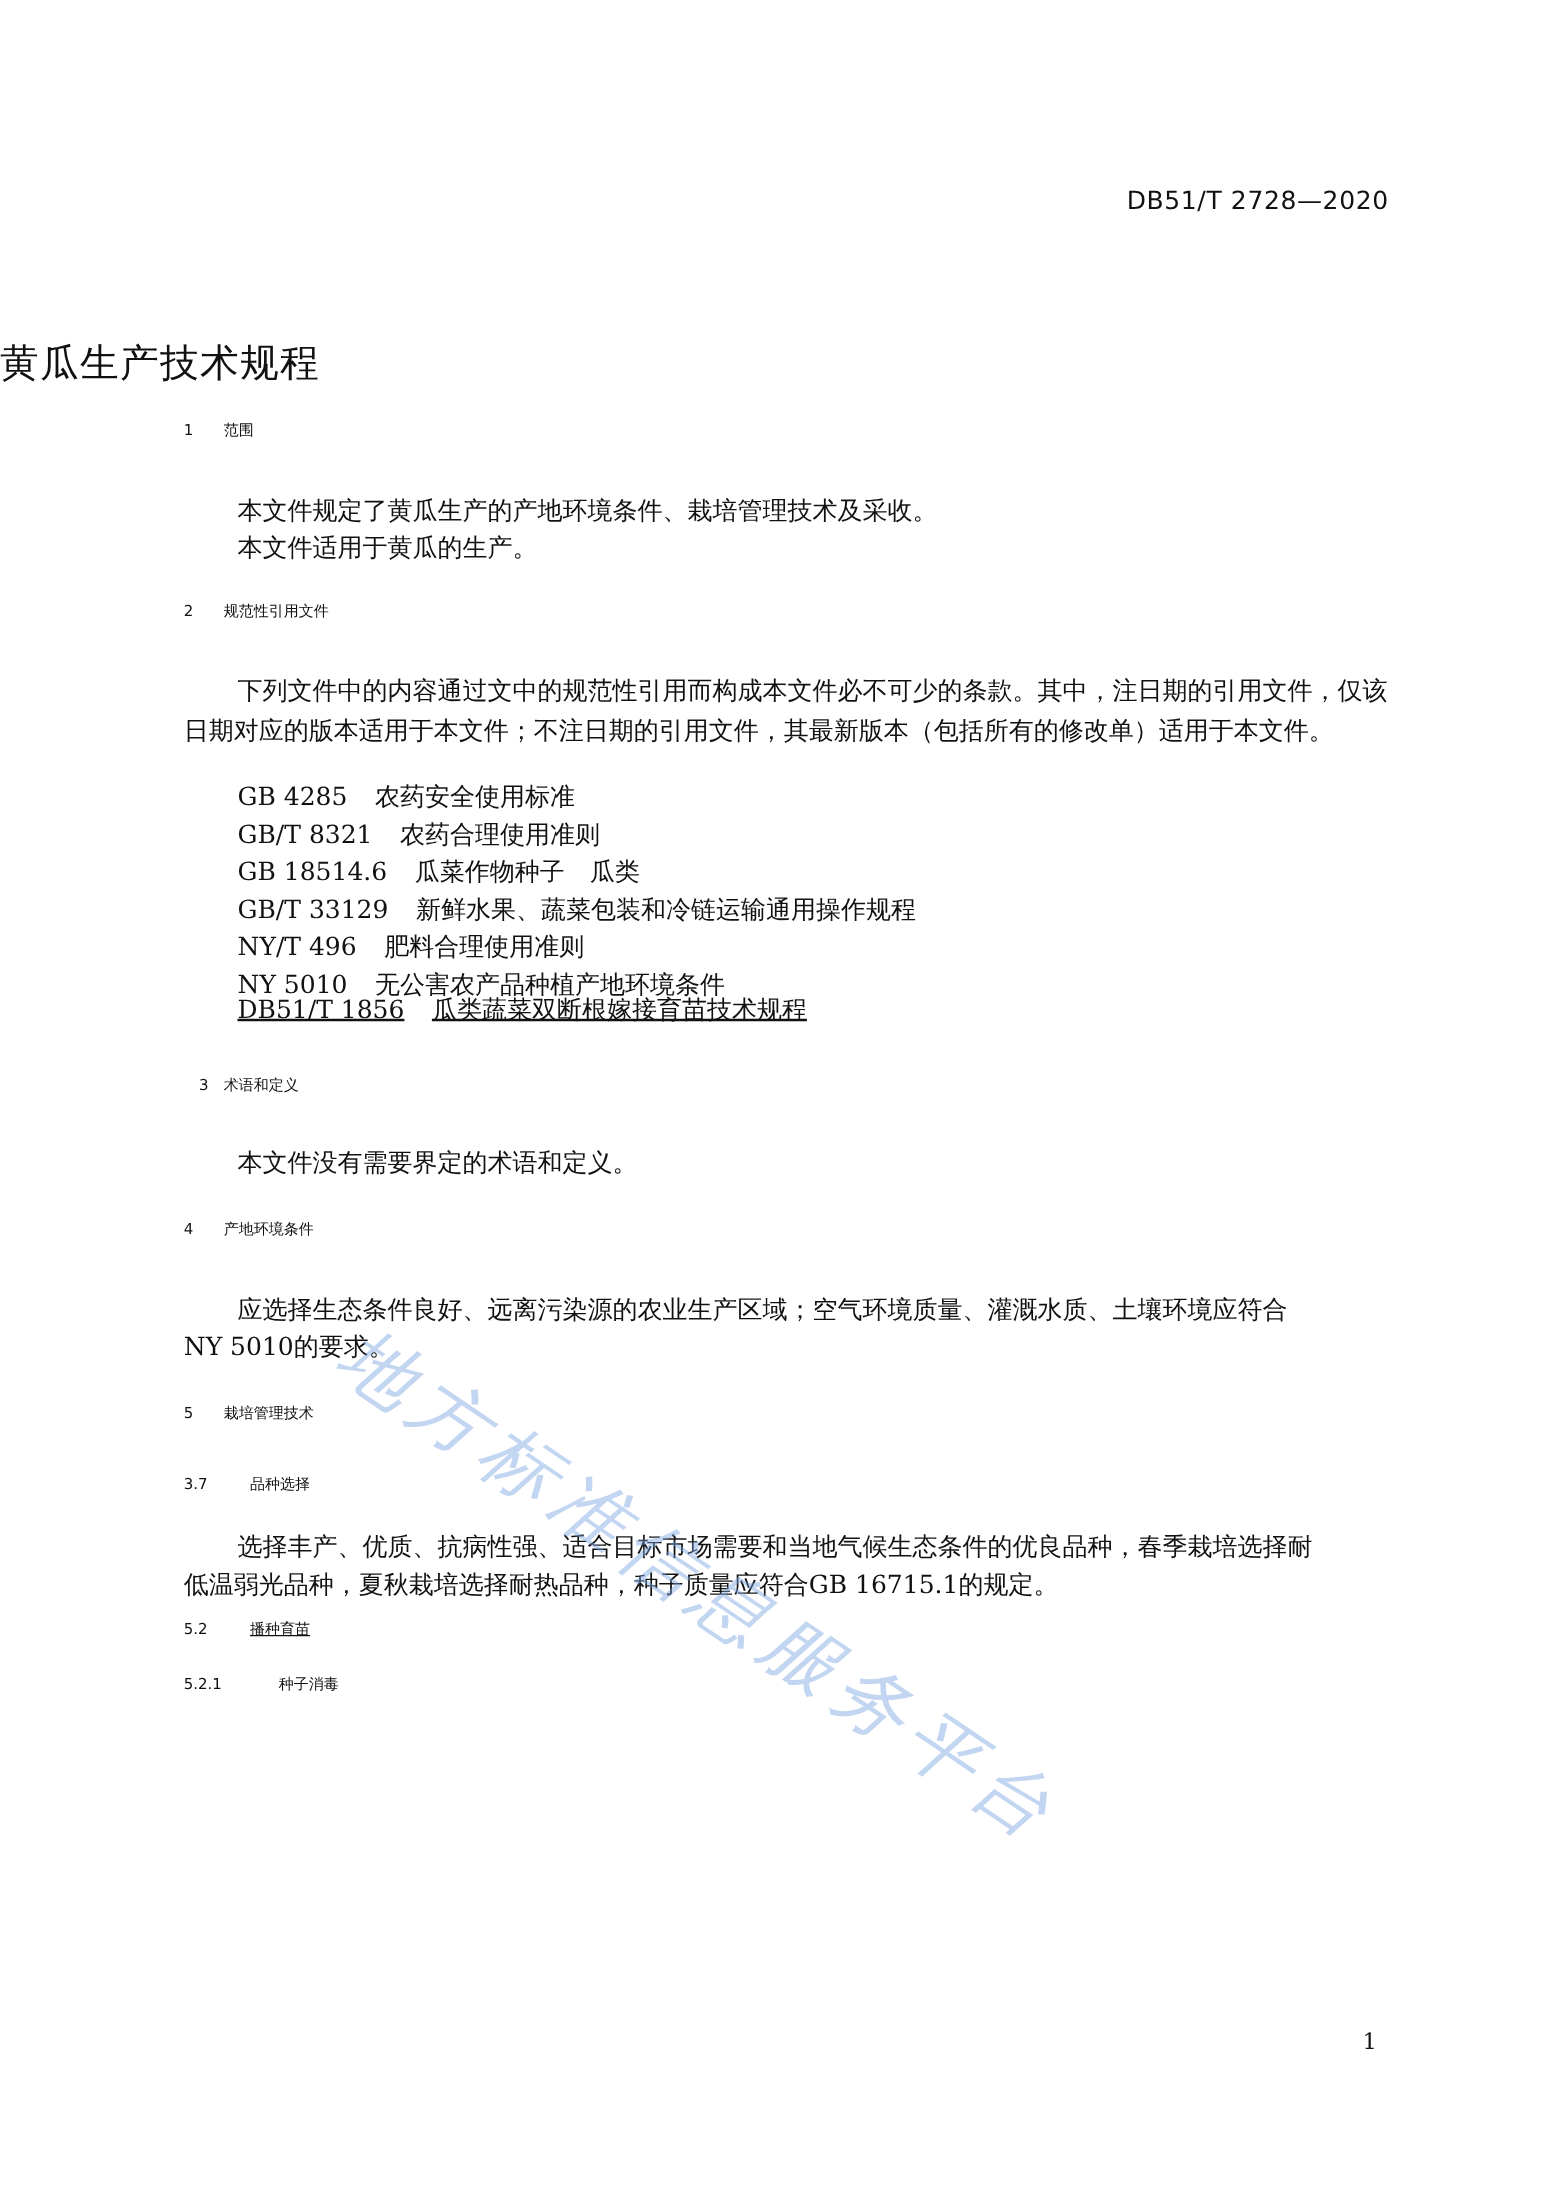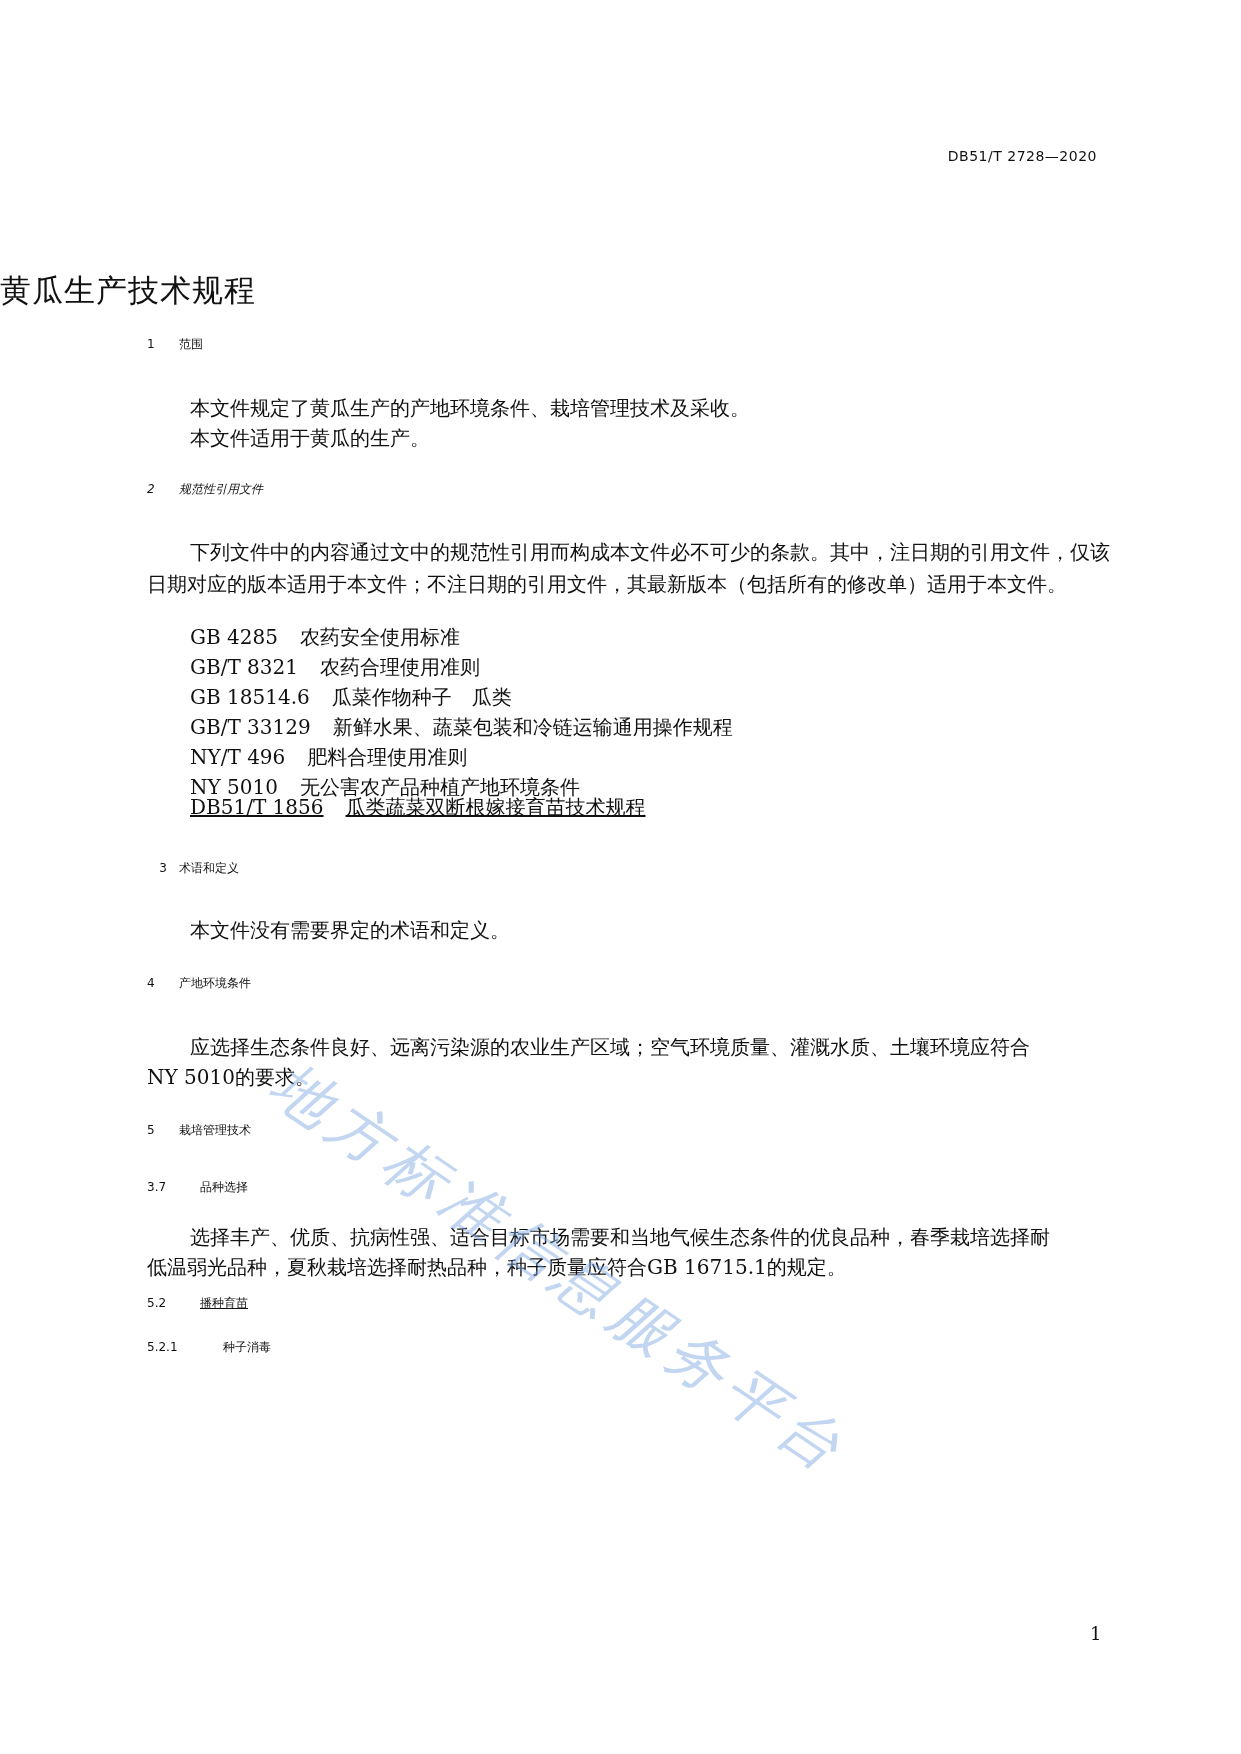--- a/index.html
+++ b/index.html
@@ -17,23 +17,23 @@
     }
     .page {
       position: absolute;
       left: 0; top: 0;
       width: 1241px;
       height: 1754px;
     }
     .doc-code {
       position: absolute;
       top: 148px;
-      right: 144px;
+      right: 130px;
       font-family: "DejaVu Sans", "Liberation Sans", sans-serif;
-      font-size: 14px;
+      font-size: 20px;
       letter-spacing: 0.5px;
     }
     .doc-title {
       position: absolute;
       top: 270px;
       left: 0;
       width: 100%;
       text-align: left;
       font-family: "DejaVu Sans", "Liberation Sans", sans-serif;
       font-size: 31px;
@@ -97,21 +97,21 @@
   <div class="doc-code">DB51/T 2728—2020</div>
 
   <div class="doc-title">黄瓜生产技术规程</div>
 
   <div class="h" style="top:336px;">
     <span class="num">1</span><span>范围</span>
   </div>
   <div class="p" style="top:422px;">本文件适用于黄瓜的生产。</div>
   <div class="p" style="top:392px;">本文件规定了黄瓜生产的产地环境条件、栽培管理技术及采收。</div>
 
-  <div class="h" style="top:481px;font-style:italic;">
+  <div class="h" style="top:481px;">
     <span class="num">2</span><span>规范性引用文件</span>
   </div>
   <div class="p" style="top:536px;">下列文件中的内容通过文中的规范性引用而构成本文件必不可少的条款。其中，注日期的引用文件，仅该日期对应的版本适用于本文件；不注日期的引用文件，其最新版本（包括所有的修改单）适用于本文件。</div>
 
   <div class="ref" style="top:624px;">
     <span class="code">GB 4285</span><span>农药安全使用标准</span>
   </div>
   <div class="ref" style="top:654px;">
     <span class="code">GB/T 8321</span><span>农药合理使用准则</span>
   </div>

